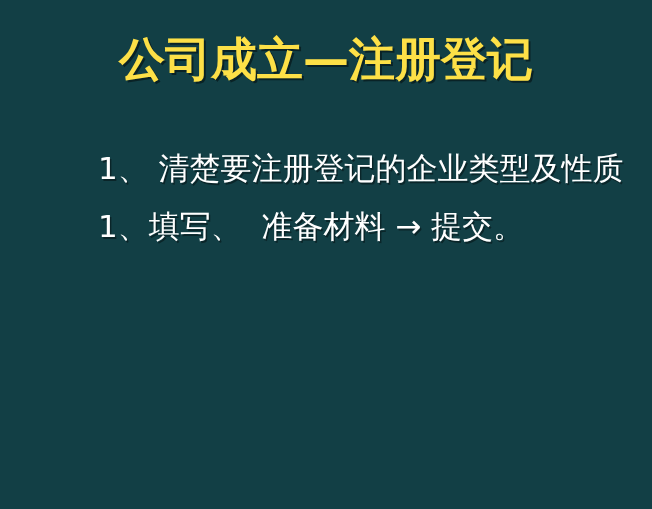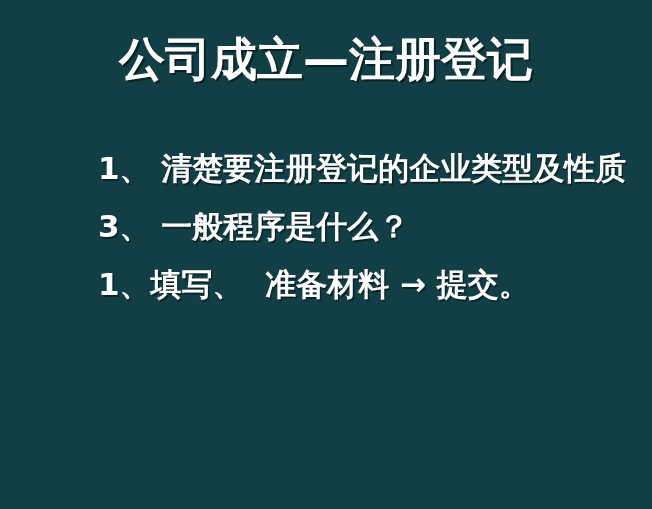--- a/index.html
+++ b/index.html
@@ -30,56 +30,55 @@
     width: 652px;
     text-align: center;
   }
 
   #slide-title {
     display: inline-block;
     margin: 0;
     font-size: 46px;
     line-height: 58px;
     font-weight: bold;
-    color: #ffffff;
+    color: #fde047;
     letter-spacing: 0px;
     white-space: nowrap;
     text-shadow: 2px 2px 0 rgba(0,0,0,0.45);
   }
 
   
   #body-block {
     position: absolute;
     left: 98px;
     top: 150px;
     width: 540px;
   }
 
   .bullet-line {
     margin: 0 0 22px 0;
     font-size: 31px;
     line-height: 36px;
-    font-weight: bold;
+    font-weight: normal;
     color: #ffffff;
     white-space: pre;
     text-shadow: 1.5px 1.5px 0 rgba(0,0,0,0.40);
   }
 
   .bullet-line:last-child {
     margin-bottom: 0;
   }
 </style>
 </head>
 <body>
 
 <div id="slide">
 
   <div id="title-block">
     <h1 id="slide-title">公司成立—注册登记</h1>
   </div>
 
   <div id="body-block">
     <p class="bullet-line">1、 清楚要注册登记的企业类型及性质</p>
-    <p class="bullet-line">3、 一般程序是什么？</p>
     <p class="bullet-line">1、填写、  准备材料 → 提交。</p>
   </div>
 
 </div>
 
 </body></html>

